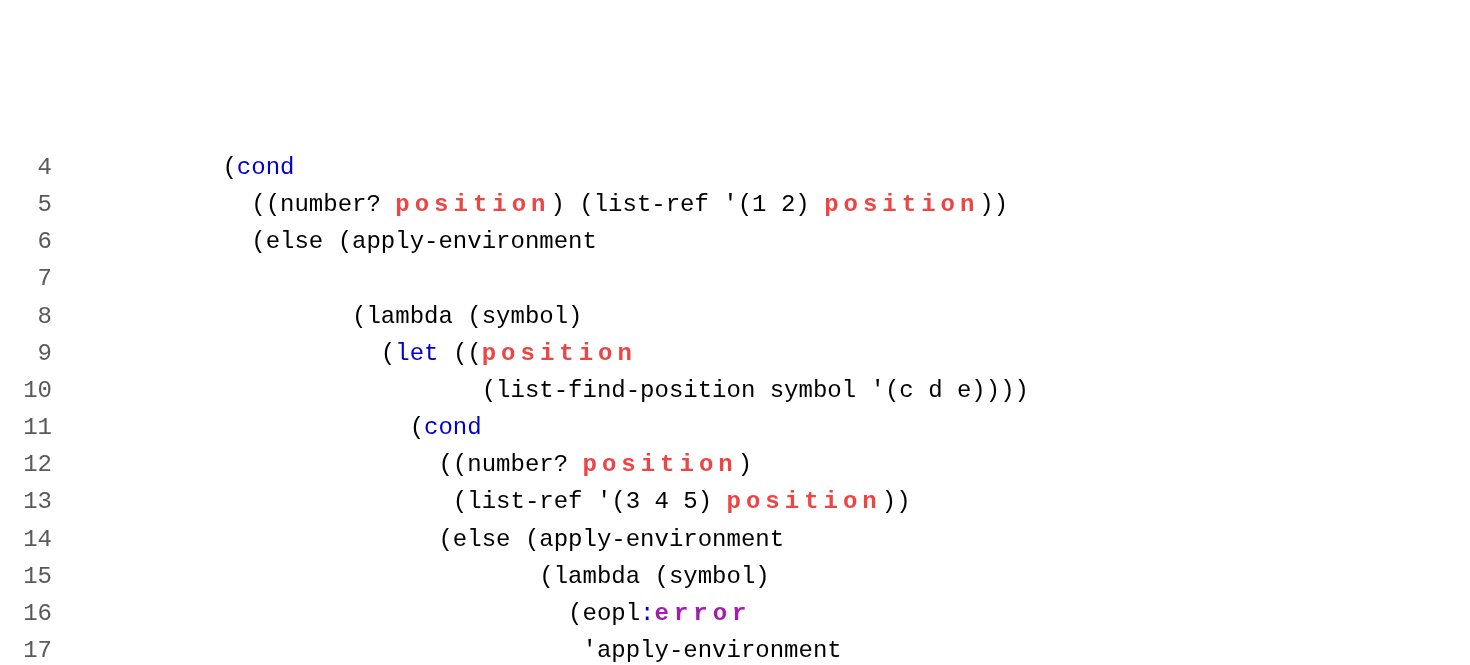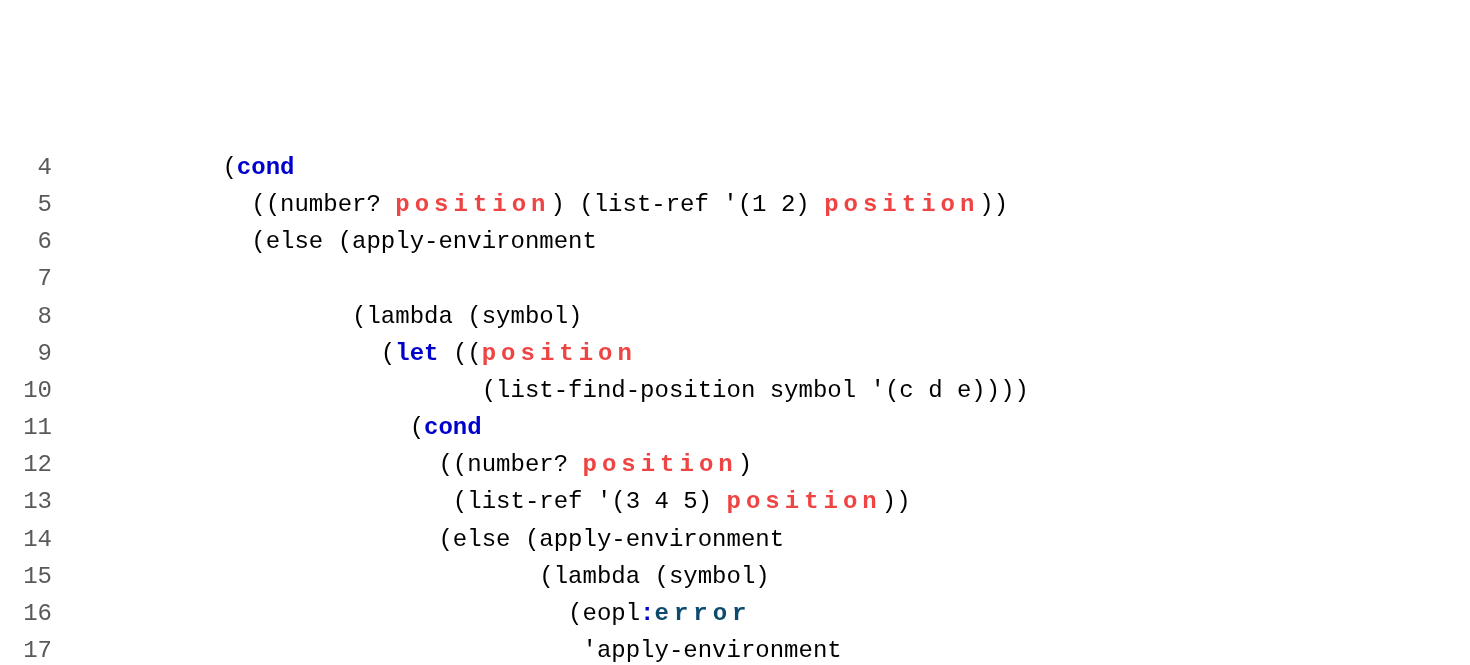--- a/index.html
+++ b/index.html
@@ -21,29 +21,29 @@
       padding-right: 12px;
       padding-left: 8px;
       user-select: none;
       min-width: 44px;
     }
     .code {
       flex: 1;
     }
     .kw {
       color: #0000cd;
-      font-weight: bold;
+      font-weight: normal;
     }
     .ident {
       color: #ef4444;
       font-weight: bold;
       letter-spacing: 5px;
     }
     .err {
-      color: #0c4a6e;
+      color: #a21caf;
       font-weight: bold;
       letter-spacing: 5px;
     }
     .plain {
       color: #000000;
     }
   </style>
 </head>
 <body>
 

